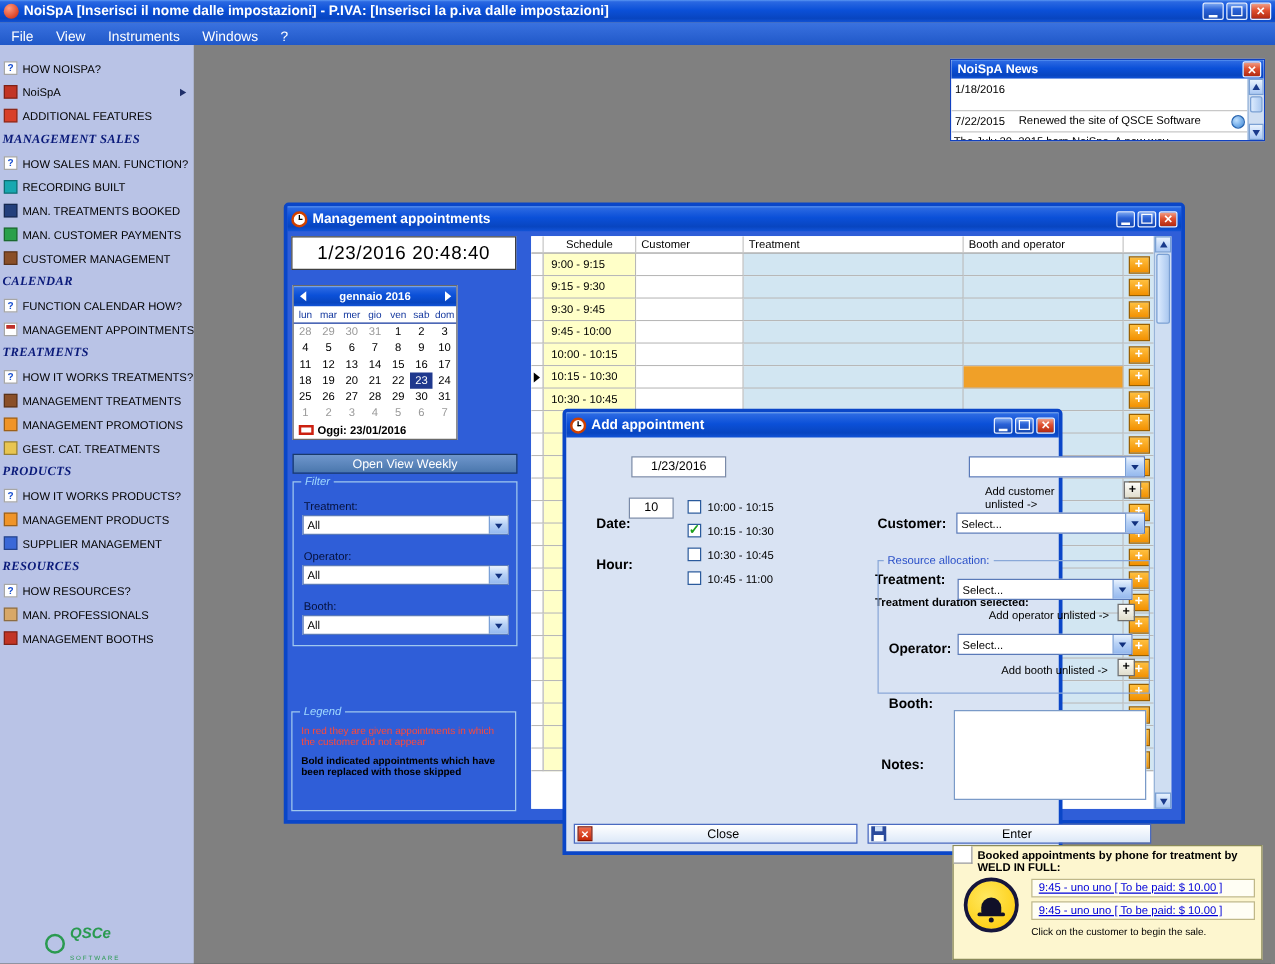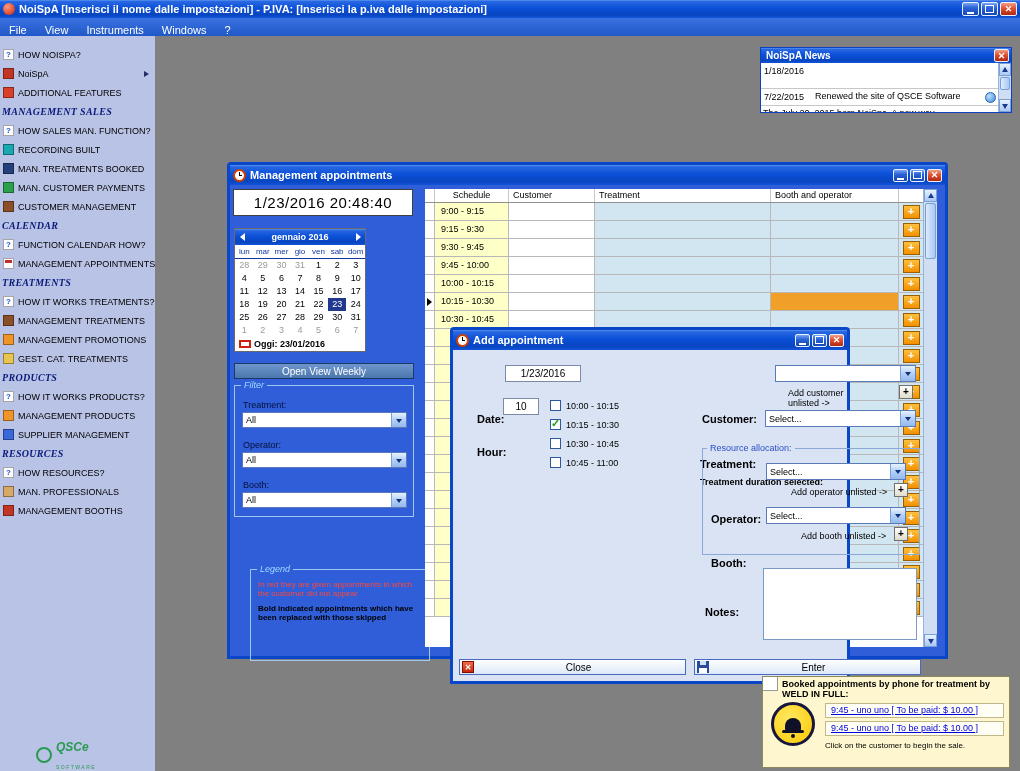--- a/index.html
+++ b/index.html
@@ -419,21 +419,21 @@
           <span class="combo-val">All</span>
           <span class="combo-btn"></span>
         </div>
         <span class="flabel" style="top:94px;">Booth:</span>
         <div class="combo" style="left:7px;top:106px;width:165px;height:16px;">
           <span class="combo-val">All</span>
           <span class="combo-btn"></span>
         </div>
       </div>
 
-      <div class="gbox" style="left:20px;top:384px;width:180px;height:92px;">
+      <div class="gbox" style="left:3px;top:384px;width:180px;height:80px;">
         <span class="glabel">Legend</span>
         <div class="legend-red">In red they are given appointments in which the customer did not appear</div>
         <div class="legend-bold">Bold indicated appointments which have been replaced with those skipped</div>
       </div>
 
       <div class="sched">
         <div class="sched-rows">
           <div class="shead">
             <span class="h-sel"></span>
             <span class="h-time">Schedule</span>

